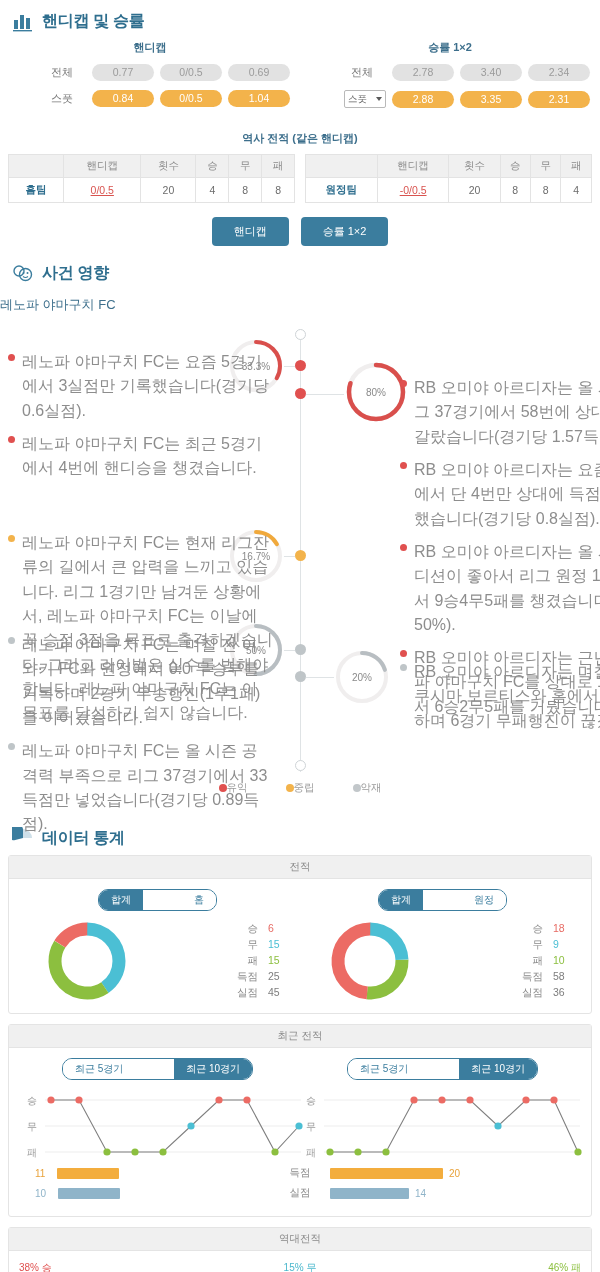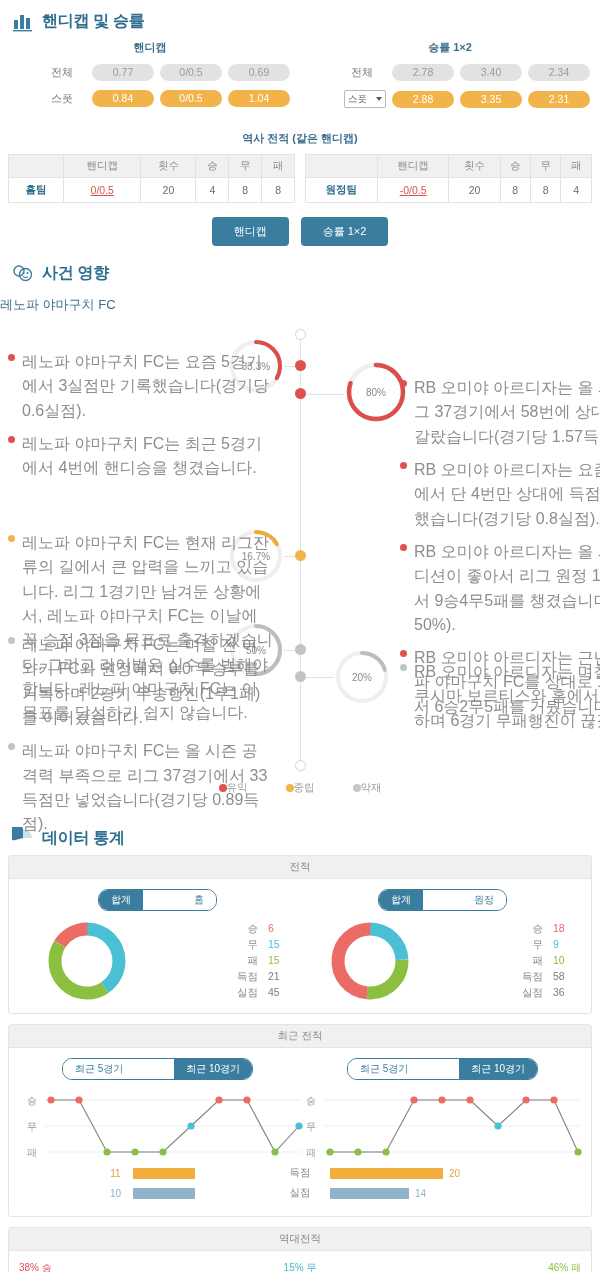--- a/index.html
+++ b/index.html
@@ -220,21 +220,21 @@
   .stat-list { font-size: 10.5px; line-height: 1.52; }
   .stat-line { display: flex; gap: 10px; justify-content: flex-end; }
   .stat-k { color: #8a8a8a; width: 28px; text-align: right; }
   .stat-v { width: 22px; text-align: left; }
 
   
   .form-row { display: flex; margin-top: 4px; }
   .form-half { width: 50%; }
   .axis-lab { font-size: 10px; fill: #9a9a9a; }
   .cmp-row { display: flex; align-items: center; justify-content: center; margin-bottom: 6px; }
-  .cmp-left { display: flex; align-items: center; justify-content: center; width: 235px; gap: 12px; }
+  .cmp-left { display: flex; align-items: center; justify-content: flex-start; width: 235px; gap: 12px; }
   .cmp-mid { width: 60px; text-align: center; font-size: 10.5px; color: #8a8a8a; }
   .cmp-right { display: flex; align-items: center; width: 235px; gap: 6px; }
   .bar { height: 11px; border-radius: 1px; }
   .bar.orange { background: #f3ad3d; }
   .bar.blue { background: #8fb4c9; }
   .num { font-size: 10px; }
   .num.orange { color: #e8a23a; }
   .num.blue { color: #8fb4c9; }
 
   
@@ -505,21 +505,21 @@
           <div class="stat-line">
               <span class="stat-k">무</span>
               <span class="stat-v" style="color:#4bbfd4">15</span>
             </div>
           <div class="stat-line">
               <span class="stat-k">패</span>
               <span class="stat-v" style="color:#8cbf3f">15</span>
             </div>
           <div class="stat-line">
               <span class="stat-k">득점</span>
-              <span class="stat-v" style="color:#7d7d7d">21</span>
+              <span class="stat-v" style="color:#7d7d7d">25</span>
             </div>
           <div class="stat-line">
               <span class="stat-k">실점</span>
               <span class="stat-v" style="color:#7d7d7d">45</span>
             </div>
         </div>
       </div>
 
       <div class="donut-half r">
         <svg width="84" height="84" viewBox="0 0 84 84">

